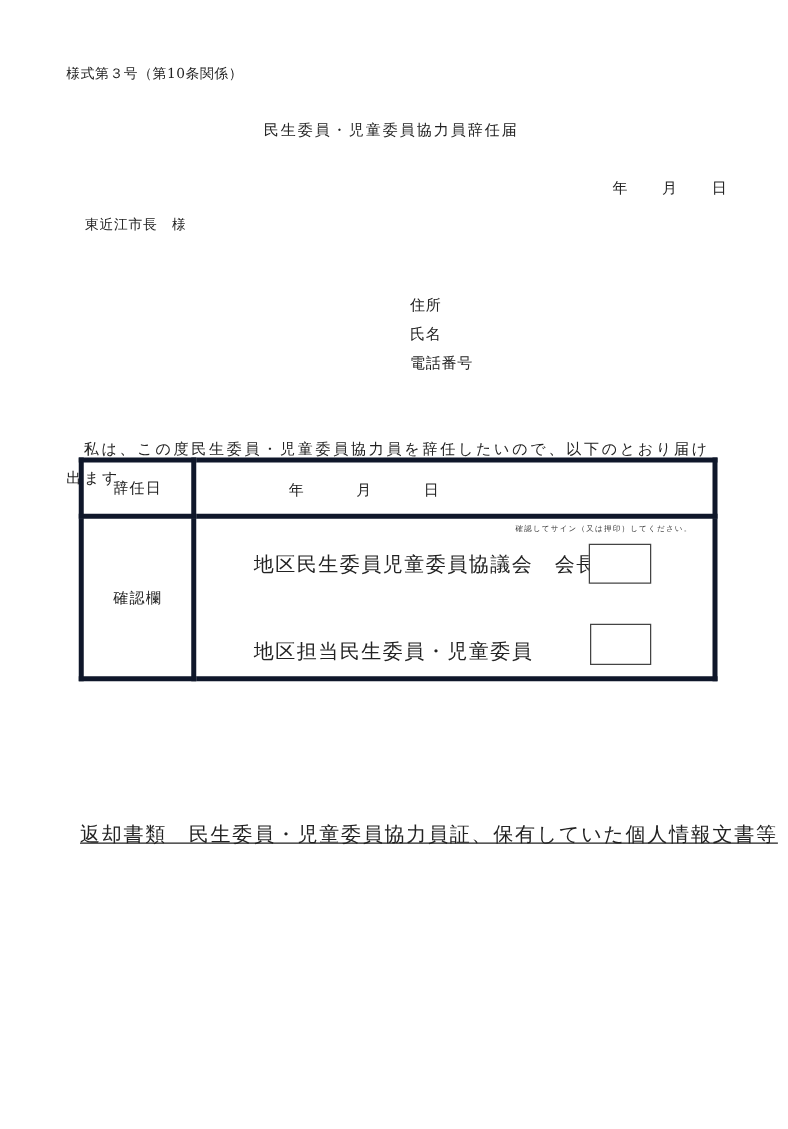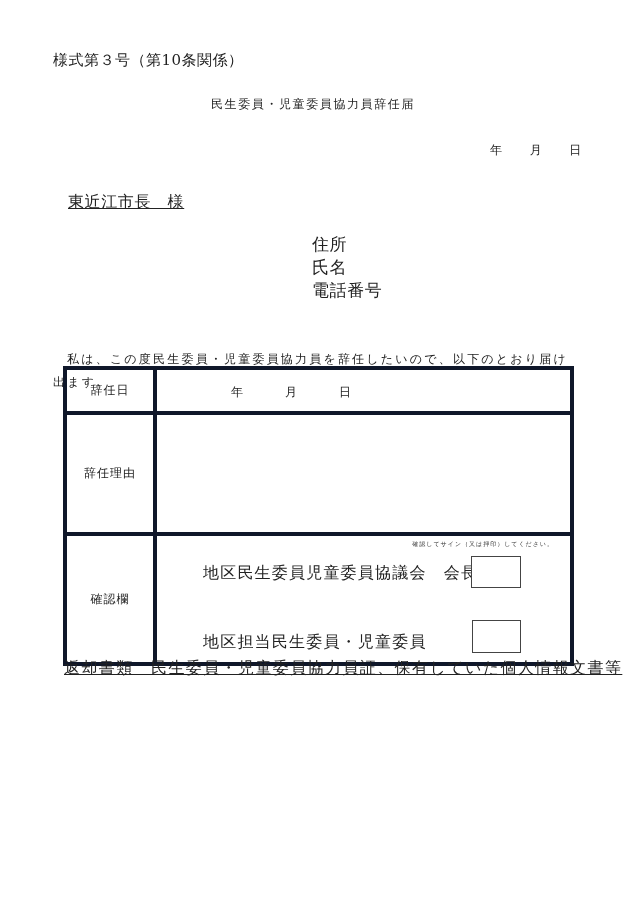--- a/index.html
+++ b/index.html
@@ -2,26 +2,26 @@
 <html><head>
 <meta charset="utf-8">
 <style>
   html, body { margin: 0; padding: 0; background: #ffffff; }
   body {
     width: 630px; height: 903px; position: relative; overflow: hidden;
     font-family: "DejaVu Serif", "Liberation Serif", serif;
     color: #222; font-size: 12px;
   }
   .abs { position: absolute; white-space: nowrap; }
-  .form-no { left: 53px; top: 51px; font-size: 15px; letter-spacing: 0.5px; }
+  .form-no { left: 53px; top: 51px; font-size: 11px; letter-spacing: 0.5px; }
   .title { left: 211px; top: 96px; font-size: 12px; letter-spacing: 1.6px; }
   .date-line { left: 490px; top: 142px; font-size: 12px; word-spacing: 0; text-align: right; }
   .date-line span { display: inline-block; }
-  .addressee { left: 68px; top: 192px; font-size: 16px; letter-spacing: 0.6px; text-decoration: underline; }
-  .applicant { left: 312px; top: 233px; font-size: 17px; line-height: 23px; letter-spacing: 0.6px; }
+  .addressee { left: 68px; top: 172px; font-size: 11px; letter-spacing: 0.6px; }
+  .applicant { left: 328px; top: 233px; font-size: 12px; line-height: 23px; letter-spacing: 0.6px; }
   .body-text { left: 53px; top: 322px; width: 525px; white-space: normal;
                font-size: 12px; line-height: 23px; letter-spacing: 2.2px; text-indent: 14px; margin-top: 26px; }
   table.form {
     position: absolute; left: 63px; top: 366px; width: 511px; border-collapse: collapse;
   }
   table.form td { border: 4px solid #0f172a; padding: 0; vertical-align: middle; }
   td.lbl { width: 86px; text-align: center; font-size: 12px; letter-spacing: 1px; }
   tr.r1 td { height: 41px; }
   tr.r2 td { height: 117px; }
   tr.r3 td { height: 126px; }
@@ -62,24 +62,20 @@
       <tr class="r1">
     <td class="lbl">辞任日</td>
     <td>
       <div class="cell-rel">
         <span class="ymd" style="left:74px">年</span>
         <span class="ymd" style="left:128px">月</span>
         <span class="ymd" style="left:182px">日</span>
       </div>
     </td>
   </tr>
-  <tr class="r2">
-    <td class="lbl">辞任理由</td>
-    <td></td>
-  </tr>
   <tr class="r3">
     <td class="lbl">確認欄</td>
     <td>
       <div class="cell-rel" style="height:126px">
         <span class="note">確認してサイン（又は押印）してください。</span>
         <span class="sign-lbl" style="top:27px">地区民生委員児童委員協議会　会長</span>
         <div class="stamp" style="left:314px; top:20px; width:48px; height:30px"></div>
         <span class="sign-lbl" style="top:96px">地区担当民生委員・児童委員</span>
         <div class="stamp" style="left:315px; top:84px; width:47px; height:31px"></div>
       </div>

